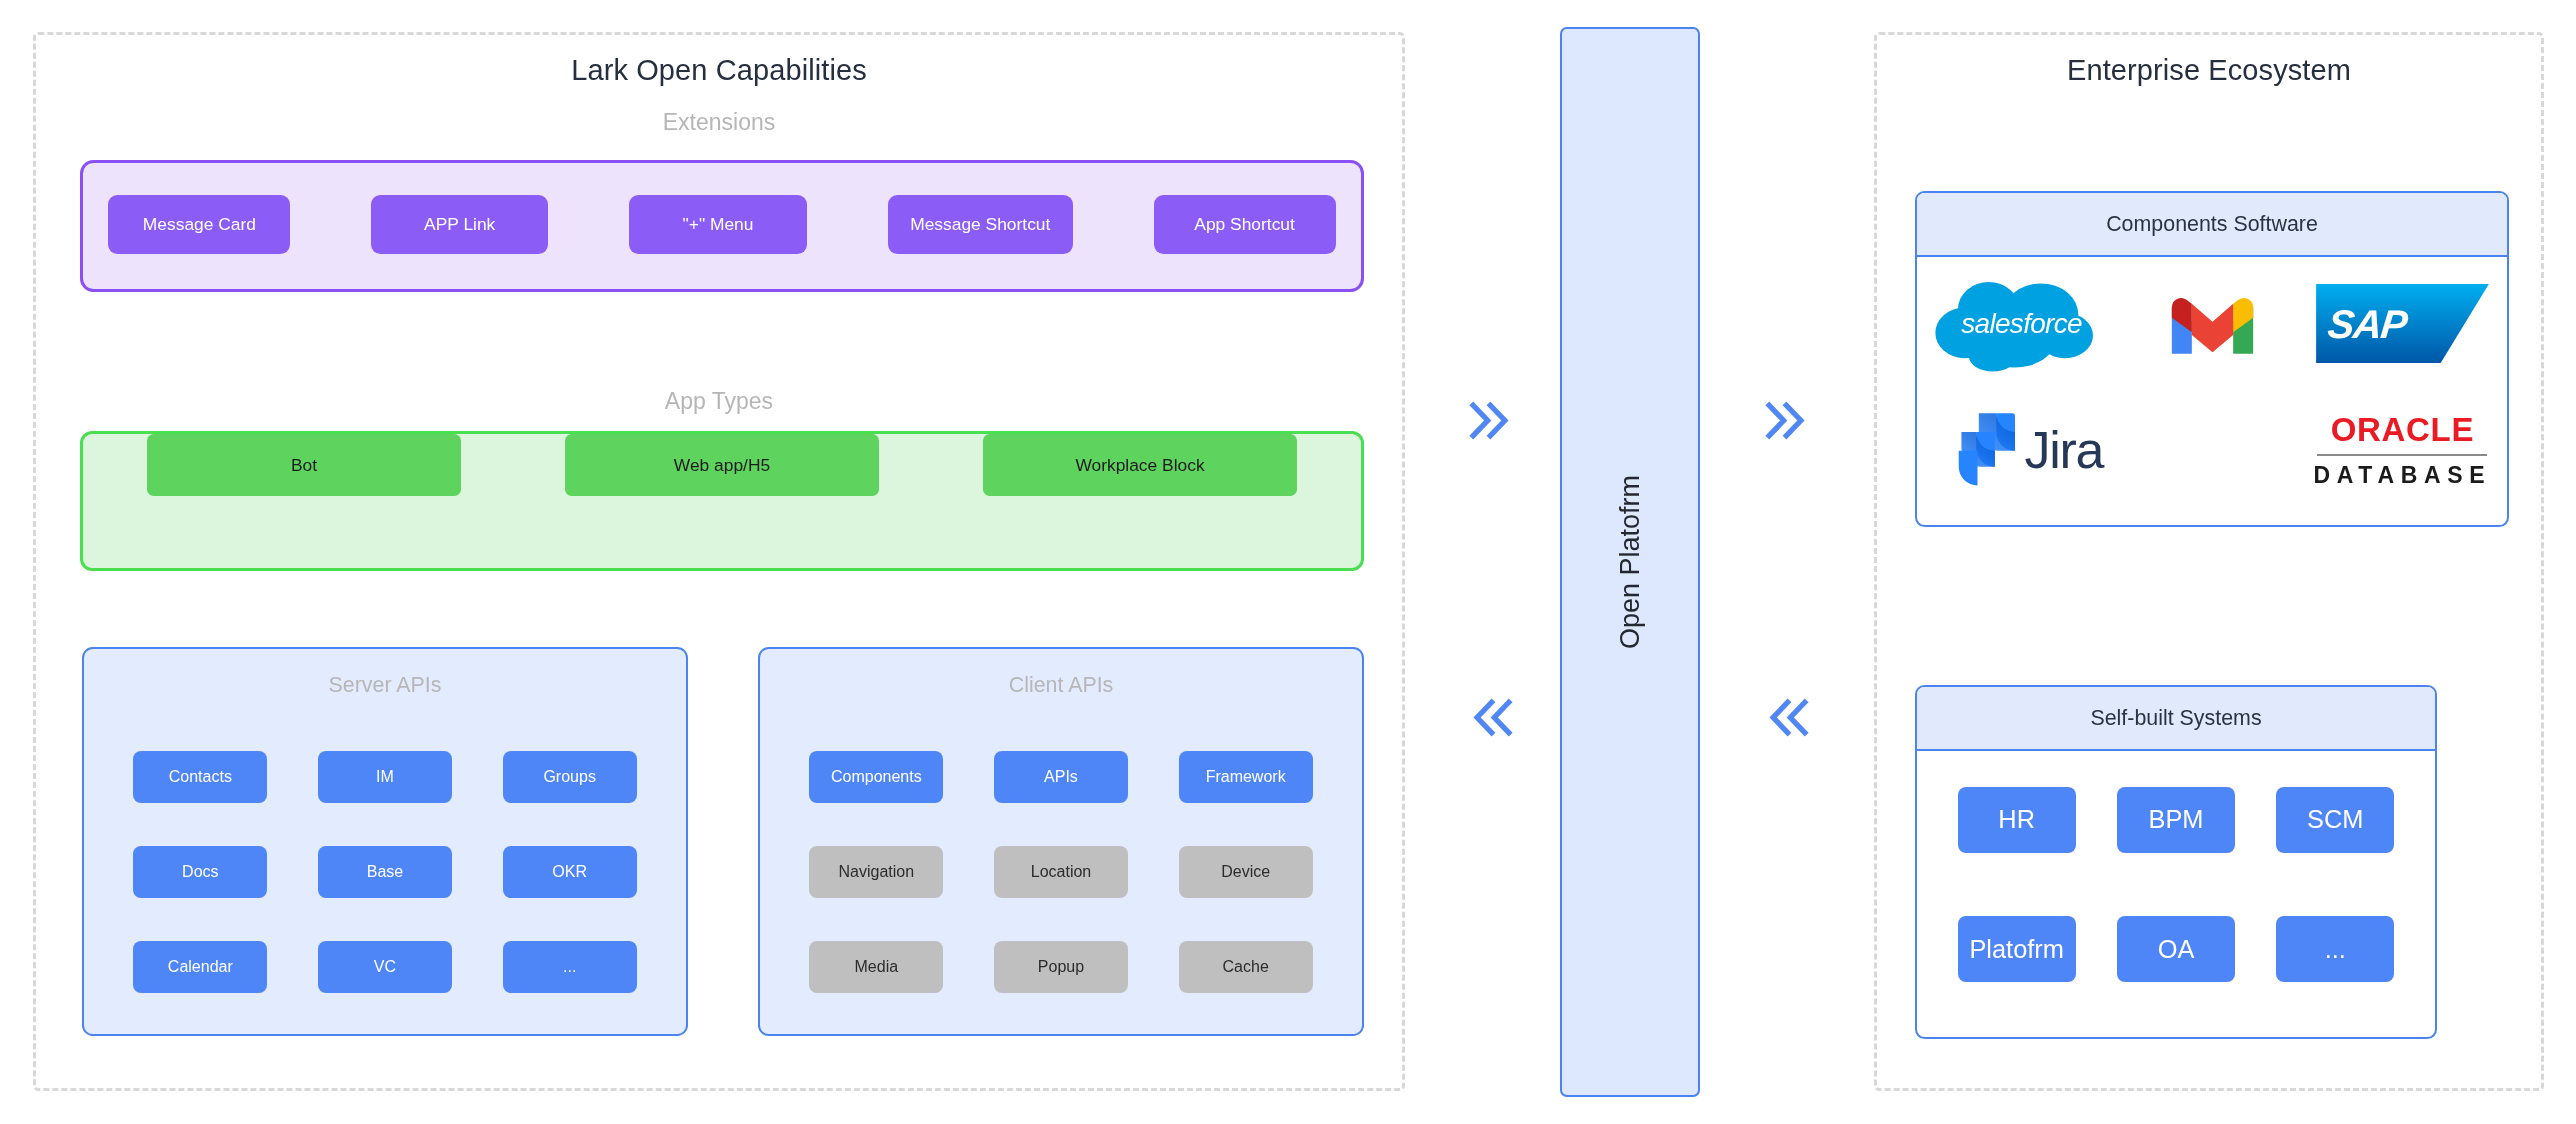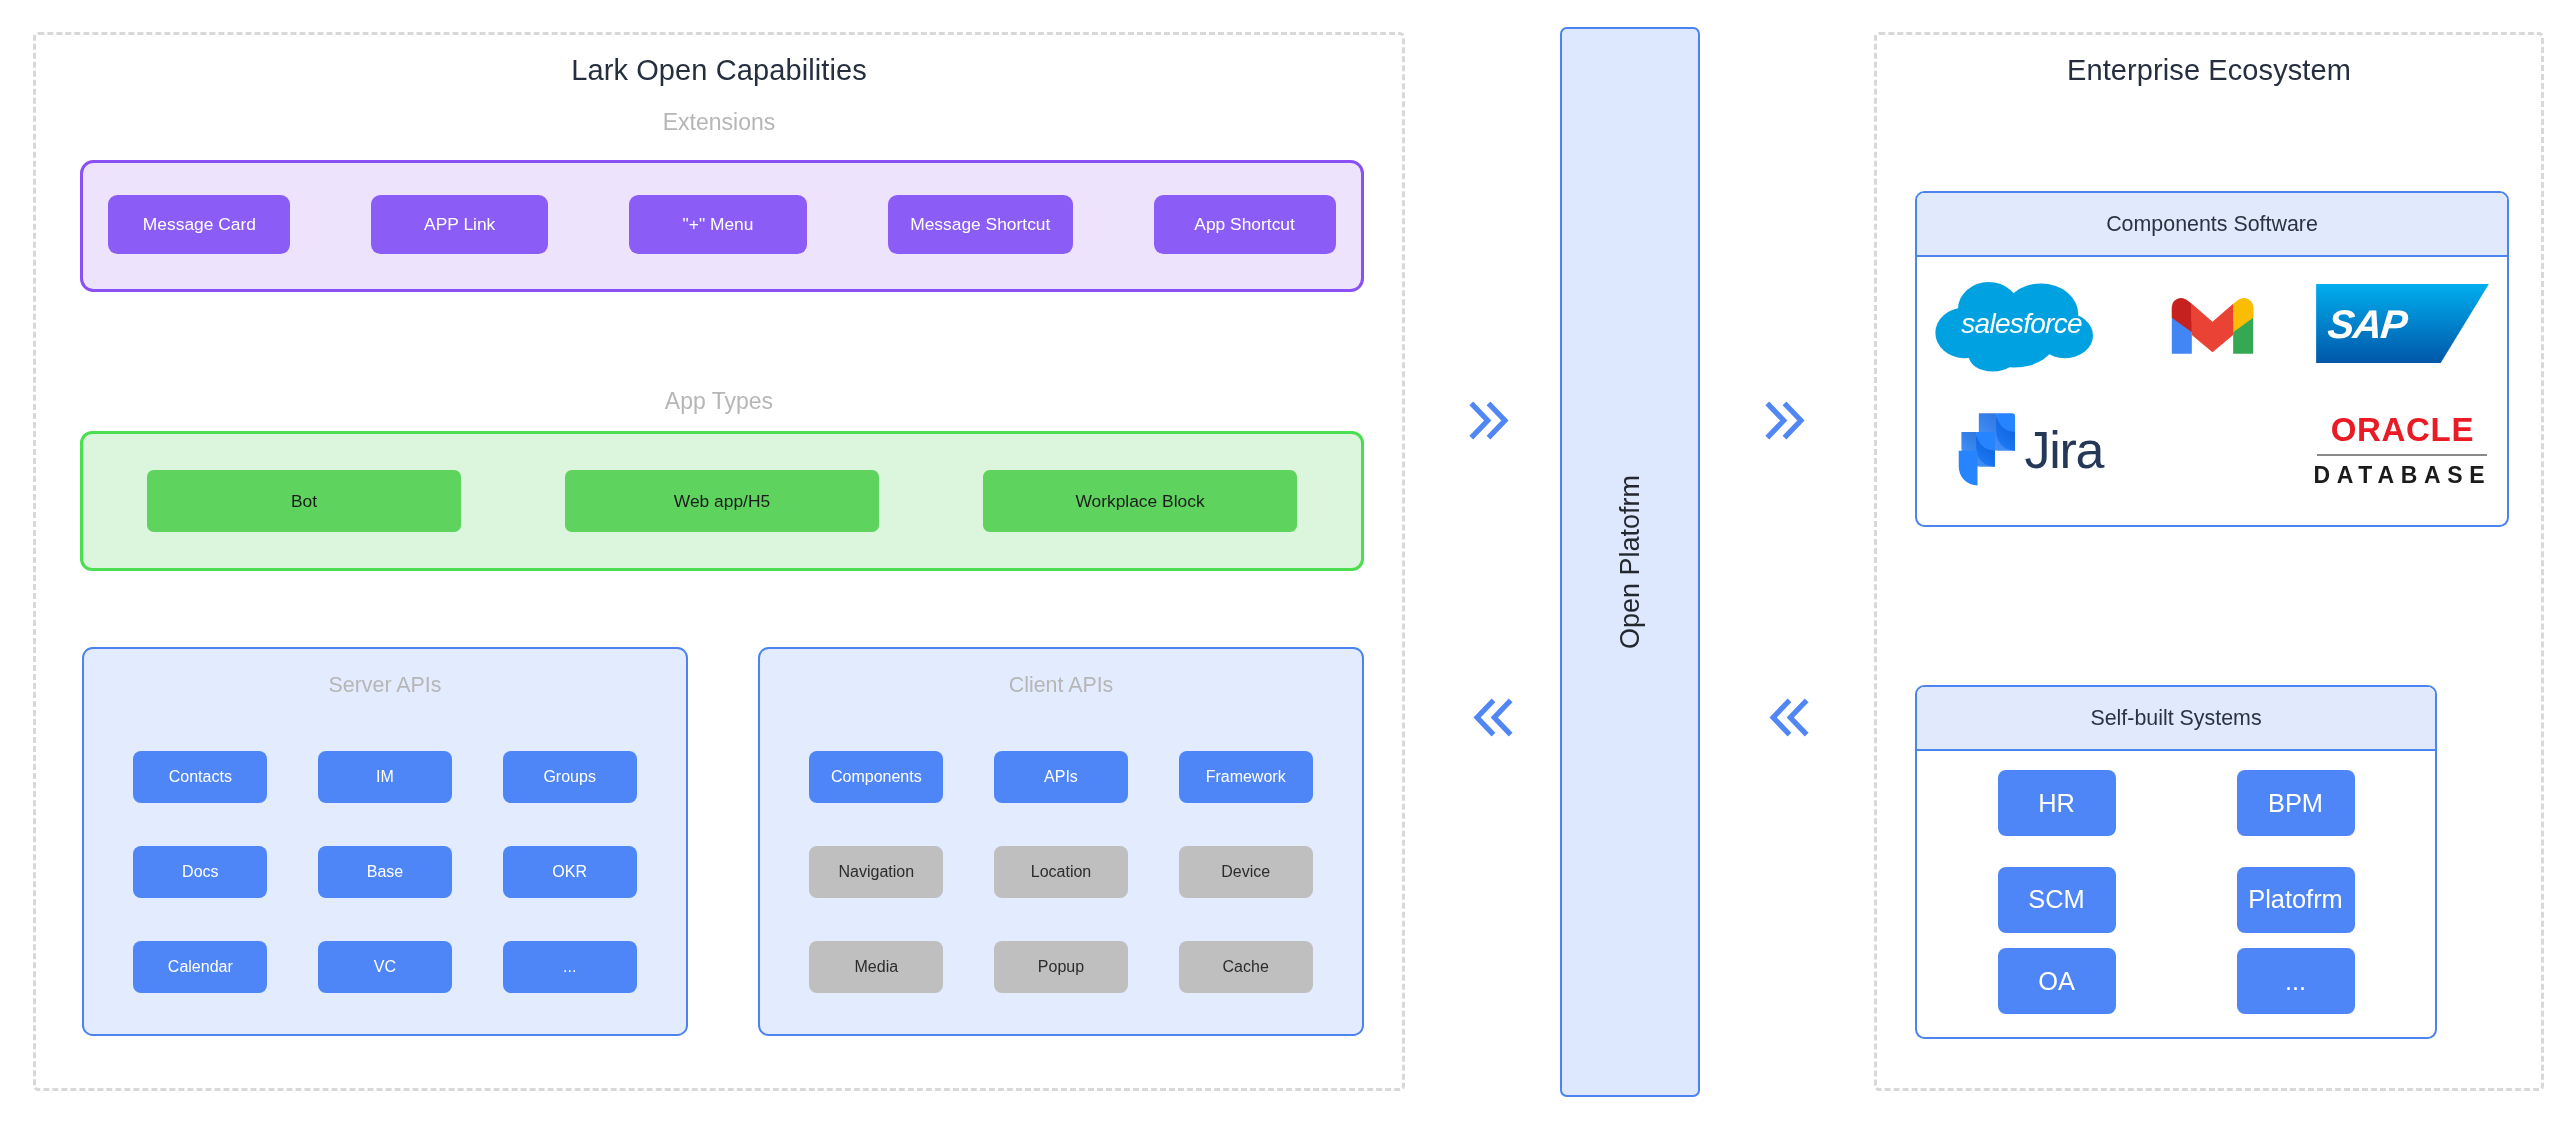--- a/index.html
+++ b/index.html
@@ -65,21 +65,21 @@
   
   #apptype-group {
     position: absolute;
     left: 80px; top: 431px; width: 1284px; height: 140px;
     background: #dbf6dc;
     border: 3.3px solid #4ade50;
     border-radius: 12px;
   }
   .apptype-row {
     position: absolute; left: 0; right: 0; top: 0; bottom: 0;
-    display: flex; align-items: center; justify-content: space-around;
+    display: flex; justify-content: space-around;
     padding: 0 12px;
   }
   .apptype-chip {
     background: #5ed45f; color: #1c1c1c;
     border-radius: 6.7px;
     width: 314px; height: 62px;
     display: flex; align-items: center; justify-content: center;
     font-size: 17.4px;
   }
 
@@ -155,21 +155,21 @@
   .logo-grid {
     display: grid; grid-template-columns: repeat(3, 1fr);
     grid-template-rows: 1fr 1fr;
     align-items: center; justify-items: center;
     height: calc(100% - 67px);
     padding: 4px 9.4px 9.4px 9.4px;
   }
   .logo-cell { display: flex; align-items: center; justify-content: center; }
 
   .sys-grid {
-    display: grid; grid-template-columns: repeat(2, 1fr);
+    display: grid; grid-template-columns: repeat(3, 1fr);
     grid-template-rows: 1fr 1fr;
     align-items: center; justify-items: center;
     height: calc(100% - 67px);
     padding: 4px 20px 20px 20px;
   }
   .sys-chip {
     background: #4f86f7; color: #fff;
     width: 118px; height: 66px;
     border-radius: 8px;
     display: flex; align-items: center; justify-content: center;

